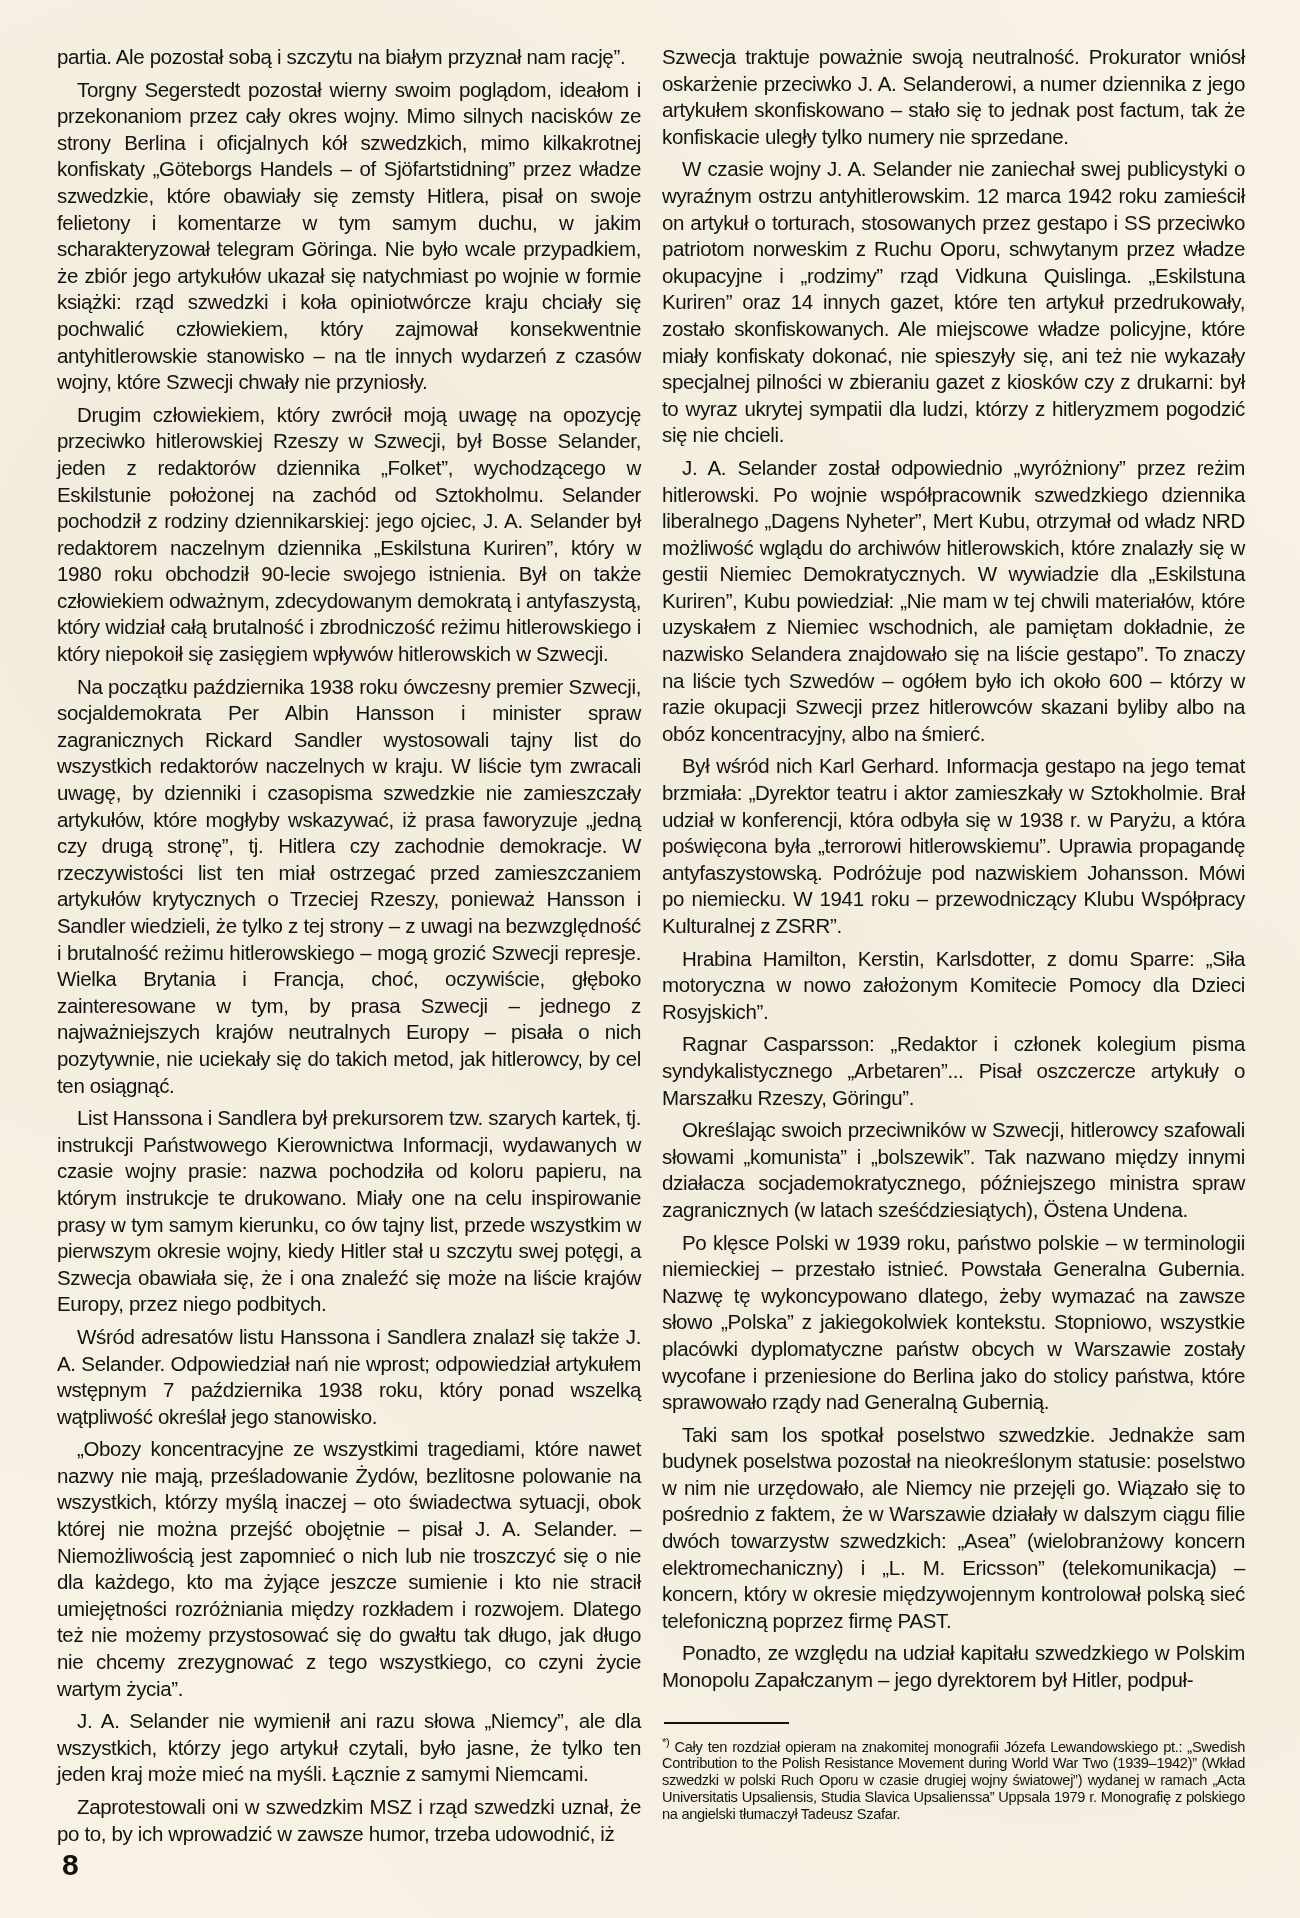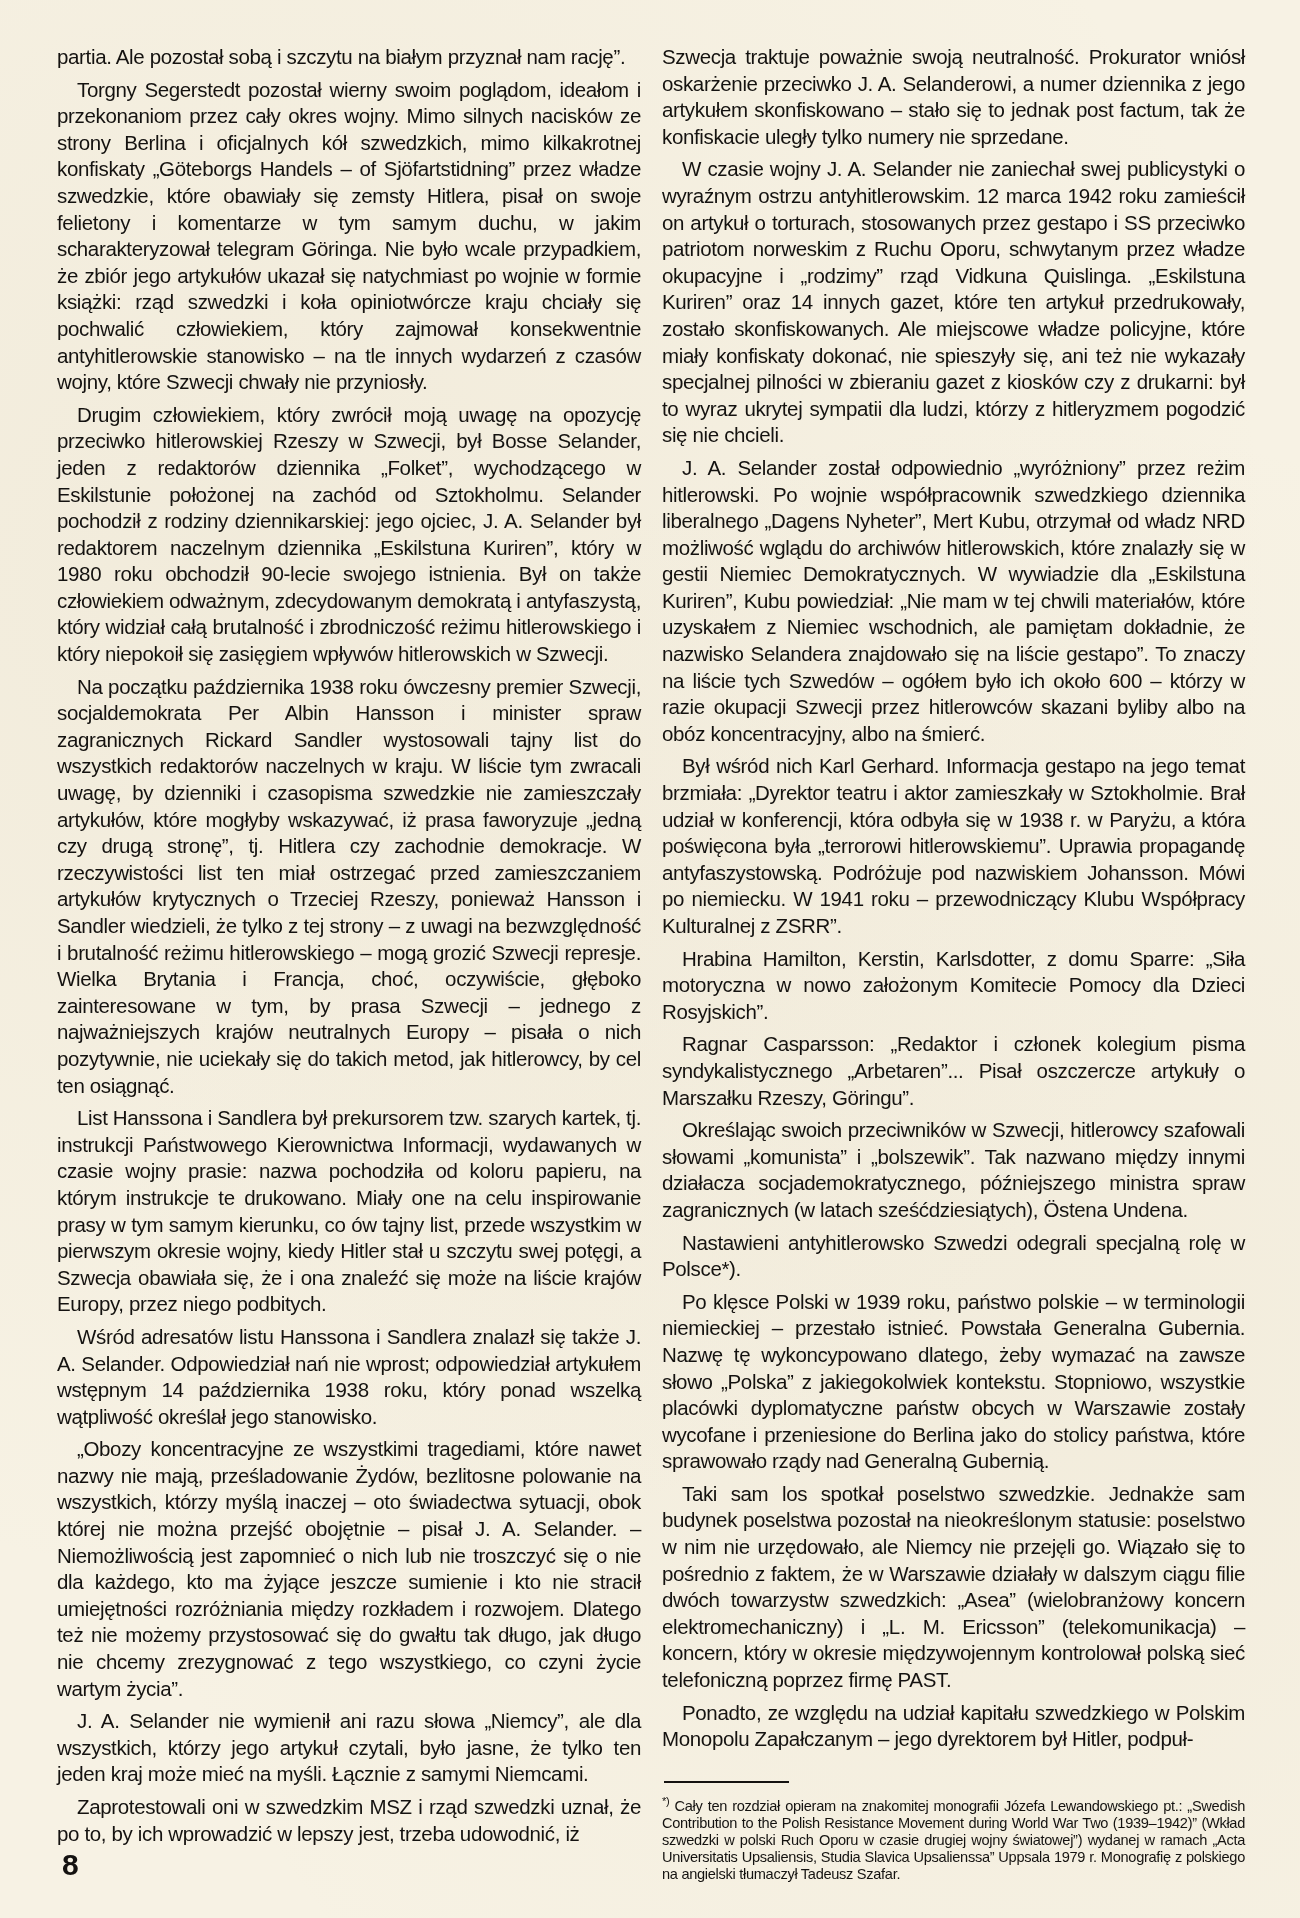--- a/index.html
+++ b/index.html
@@ -37,35 +37,34 @@
 </style>
 </head>
 <body>
 
 <div class="col col-left">
   <p class="noindent">partia. Ale pozostał sobą i szczytu na białym przyznał nam rację”.</p>
   <p>Torgny Segerstedt pozostał wierny swoim poglądom, ideałom i przekonaniom przez cały okres wojny. Mimo silnych nacisków ze strony Berlina i oficjalnych kół szwedzkich, mimo kilkakrotnej konfiskaty „Göteborgs Handels – of Sjöfartstidning” przez władze szwedzkie, które obawiały się zemsty Hitlera, pisał on swoje felietony i komentarze w tym samym duchu, w jakim scharakteryzował telegram Göringa. Nie było wcale przypadkiem, że zbiór jego artykułów ukazał się natychmiast po wojnie w formie książki: rząd szwedzki i koła opiniotwórcze kraju chciały się pochwalić człowiekiem, który zajmował konsekwentnie antyhitlerowskie stanowisko – na tle innych wydarzeń z czasów wojny, które Szwecji chwały nie przyniosły.</p>
   <p>Drugim człowiekiem, który zwrócił moją uwagę na opozycję przeciwko hitlerowskiej Rzeszy w Szwecji, był Bosse Selander, jeden z redaktorów dziennika „Folket”, wychodzącego w Eskilstunie położonej na zachód od Sztokholmu. Selander pochodził z rodziny dziennikarskiej: jego ojciec, J. A. Selander był redaktorem naczelnym dziennika „Eskilstuna Kuriren”, który w 1980 roku obchodził 90-lecie swojego istnienia. Był on także człowiekiem odważnym, zdecydowanym demokratą i antyfaszystą, który widział całą brutalność i zbrodniczość reżimu hitlerowskiego i który niepokoił się zasięgiem wpływów hitlerowskich w Szwecji.</p>
   <p>Na początku października 1938 roku ówczesny premier Szwecji, socjaldemokrata Per Albin Hansson i minister spraw zagranicznych Rickard Sandler wystosowali tajny list do wszystkich redaktorów naczelnych w kraju. W liście tym zwracali uwagę, by dzienniki i czasopisma szwedzkie nie zamieszczały artykułów, które mogłyby wskazywać, iż prasa faworyzuje „jedną czy drugą stronę”, tj. Hitlera czy zachodnie demokracje. W rzeczywistości list ten miał ostrzegać przed zamieszczaniem artykułów krytycznych o Trzeciej Rzeszy, ponieważ Hansson i Sandler wiedzieli, że tylko z tej strony – z uwagi na bezwzględność i brutalność reżimu hitlerowskiego – mogą grozić Szwecji represje. Wielka Brytania i Francja, choć, oczywiście, głęboko zainteresowane w tym, by prasa Szwecji – jednego z najważniejszych krajów neutralnych Europy – pisała o nich pozytywnie, nie uciekały się do takich metod, jak hitlerowcy, by cel ten osiągnąć.</p>
   <p>List Hanssona i Sandlera był prekursorem tzw. szarych kartek, tj. instrukcji Państwowego Kierownictwa Informacji, wydawanych w czasie wojny prasie: nazwa pochodziła od koloru papieru, na którym instrukcje te drukowano. Miały one na celu inspirowanie prasy w tym samym kierunku, co ów tajny list, przede wszystkim w pierwszym okresie wojny, kiedy Hitler stał u szczytu swej potęgi, a Szwecja obawiała się, że i ona znaleźć się może na liście krajów Europy, przez niego podbitych.</p>
-  <p>Wśród adresatów listu Hanssona i Sandlera znalazł się także J. A. Selander. Odpowiedział nań nie wprost; odpowiedział artykułem wstępnym 14 października 1938 roku, który ponad wszelką wątpliwość określał jego stanowisko.</p>
+  <p>Wśród adresatów listu Hanssona i Sandlera znalazł się także J. A. Selander. Odpowiedział nań nie wprost; odpowiedział artykułem wstępnym 7 października 1938 roku, który ponad wszelką wątpliwość określał jego stanowisko.</p>
   <p>„Obozy koncentracyjne ze wszystkimi tragediami, które nawet nazwy nie mają, prześladowanie Żydów, bezlitosne polowanie na wszystkich, którzy myślą inaczej – oto świadectwa sytuacji, obok której nie można przejść obojętnie – pisał J. A. Selander. – Niemożliwością jest zapomnieć o nich lub nie troszczyć się o nie dla każdego, kto ma żyjące jeszcze sumienie i kto nie stracił umiejętności rozróżniania między rozkładem i rozwojem. Dlatego też nie możemy przystosować się do gwałtu tak długo, jak długo nie chcemy zrezygnować z tego wszystkiego, co czyni życie wartym życia”.</p>
   <p>J. A. Selander nie wymienił ani razu słowa „Niemcy”, ale dla wszystkich, którzy jego artykuł czytali, było jasne, że tylko ten jeden kraj może mieć na myśli. Łącznie z samymi Niemcami.</p>
-  <p>Zaprotestowali oni w szwedzkim MSZ i rząd szwedzki uznał, że po to, by ich wprowadzić w lepszy jest, trzeba udowodnić, iż</p>
+  <p>Zaprotestowali oni w szwedzkim MSZ i rząd szwedzki uznał, że po to, by ich wprowadzić w zawsze humor, trzeba udowodnić, iż</p>
 </div>
 
 <div class="col col-right">
   <p class="noindent">Szwecja traktuje poważnie swoją neutralność. Prokurator wniósł oskarżenie przeciwko J. A. Selanderowi, a numer dziennika z jego artykułem skonfiskowano – stało się to jednak post factum, tak że konfiskacie uległy tylko numery nie sprzedane.</p>
   <p>W czasie wojny J. A. Selander nie zaniechał swej publicystyki o wyraźnym ostrzu antyhitlerowskim. 12 marca 1942 roku zamieścił on artykuł o torturach, stosowanych przez gestapo i SS przeciwko patriotom norweskim z Ruchu Oporu, schwytanym przez władze okupacyjne i „rodzimy” rząd Vidkuna Quislinga. „Eskilstuna Kuriren” oraz 14 innych gazet, które ten artykuł przedrukowały, zostało skonfiskowanych. Ale miejscowe władze policyjne, które miały konfiskaty dokonać, nie spieszyły się, ani też nie wykazały specjalnej pilności w zbieraniu gazet z kiosków czy z drukarni: był to wyraz ukrytej sympatii dla ludzi, którzy z hitleryzmem pogodzić się nie chcieli.</p>
   <p>J. A. Selander został odpowiednio „wyróżniony” przez reżim hitlerowski. Po wojnie współpracownik szwedzkiego dziennika liberalnego „Dagens Nyheter”, Mert Kubu, otrzymał od władz NRD możliwość wglądu do archiwów hitlerowskich, które znalazły się w gestii Niemiec Demokratycznych. W wywiadzie dla „Eskilstuna Kuriren”, Kubu powiedział: „Nie mam w tej chwili materiałów, które uzyskałem z Niemiec wschodnich, ale pamiętam dokładnie, że nazwisko Selandera znajdowało się na liście gestapo”. To znaczy na liście tych Szwedów – ogółem było ich około 600 – którzy w razie okupacji Szwecji przez hitlerowców skazani byliby albo na obóz koncentracyjny, albo na śmierć.</p>
   <p>Był wśród nich Karl Gerhard. Informacja gestapo na jego temat brzmiała: „Dyrektor teatru i aktor zamieszkały w Sztokholmie. Brał udział w konferencji, która odbyła się w 1938 r. w Paryżu, a która poświęcona była „terrorowi hitlerowskiemu”. Uprawia propagandę antyfaszystowską. Podróżuje pod nazwiskiem Johansson. Mówi po niemiecku. W 1941 roku – przewodniczący Klubu Współpracy Kulturalnej z ZSRR”.</p>
   <p>Hrabina Hamilton, Kerstin, Karlsdotter, z domu Sparre: „Siła motoryczna w nowo założonym Komitecie Pomocy dla Dzieci Rosyjskich”.</p>
   <p>Ragnar Casparsson: „Redaktor i członek kolegium pisma syndykalistycznego „Arbetaren”... Pisał oszczercze artykuły o Marszałku Rzeszy, Göringu”.</p>
   <p>Określając swoich przeciwników w Szwecji, hitlerowcy szafowali słowami „komunista” i „bolszewik”. Tak nazwano między innymi działacza socjademokratycznego, późniejszego ministra spraw zagranicznych (w latach sześćdziesiątych), Östena Undena.</p>
-  <p>Nastawieni antyhitlerowsko Szwedzi odegrali specjalną rolę w Polsce*).</p>
   <p>Po klęsce Polski w 1939 roku, państwo polskie – w terminologii niemieckiej – przestało istnieć. Powstała Generalna Gubernia. Nazwę tę wykoncypowano dlatego, żeby wymazać na zawsze słowo „Polska” z jakiegokolwiek kontekstu. Stopniowo, wszystkie placówki dyplomatyczne państw obcych w Warszawie zostały wycofane i przeniesione do Berlina jako do stolicy państwa, które sprawowało rządy nad Generalną Gubernią.</p>
   <p>Taki sam los spotkał poselstwo szwedzkie. Jednakże sam budynek poselstwa pozostał na nieokreślonym statusie: poselstwo w nim nie urzędowało, ale Niemcy nie przejęli go. Wiązało się to pośrednio z faktem, że w Warszawie działały w dalszym ciągu filie dwóch towarzystw szwedzkich: „Asea” (wielobranżowy koncern elektromechaniczny) i „L. M. Ericsson” (telekomunikacja) – koncern, który w okresie międzywojennym kontrolował polską sieć telefoniczną poprzez firmę PAST.</p>
   <p>Ponadto, ze względu na udział kapitału szwedzkiego w Polskim Monopolu Zapałczanym – jego dyrektorem był Hitler, podpuł-</p>
 
   <div class="footnote-rule"></div>
   <div class="footnote">
     <sup>*)</sup>
     <span>Cały ten rozdział opieram na znakomitej monografii Józefa Lewandowskiego pt.: „Swedish Contribution to the Polish Resistance Movement during World War Two (1939–1942)” (Wkład szwedzki w polski Ruch Oporu w czasie drugiej wojny światowej”) wydanej w ramach „Acta Universitatis Upsaliensis, Studia Slavica Upsalienssa” Uppsala 1979 r. Monografię z polskiego na angielski tłumaczył Tadeusz Szafar.</span>
   </div>
 </div>

